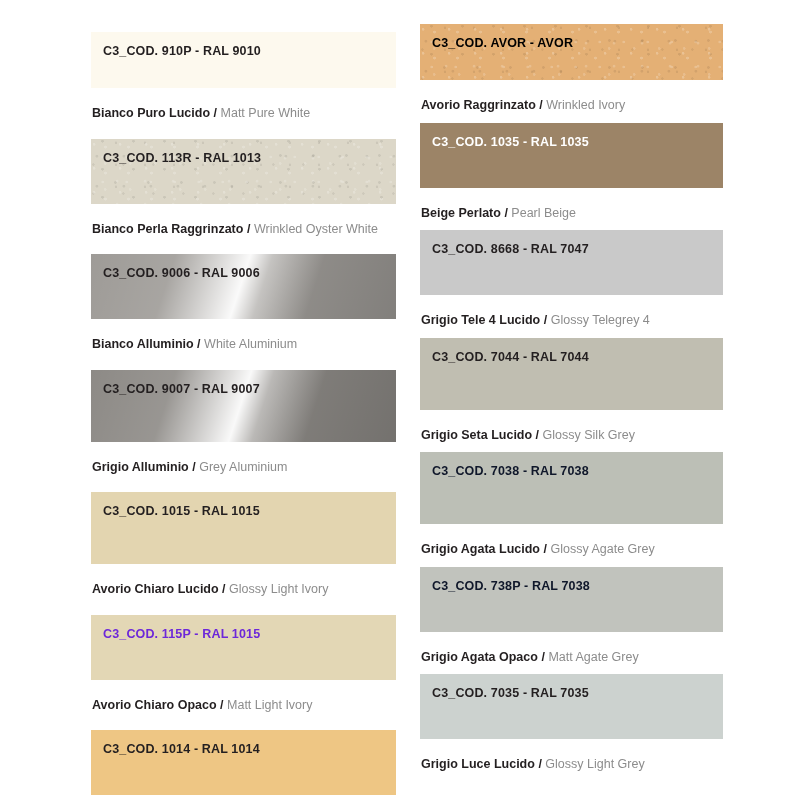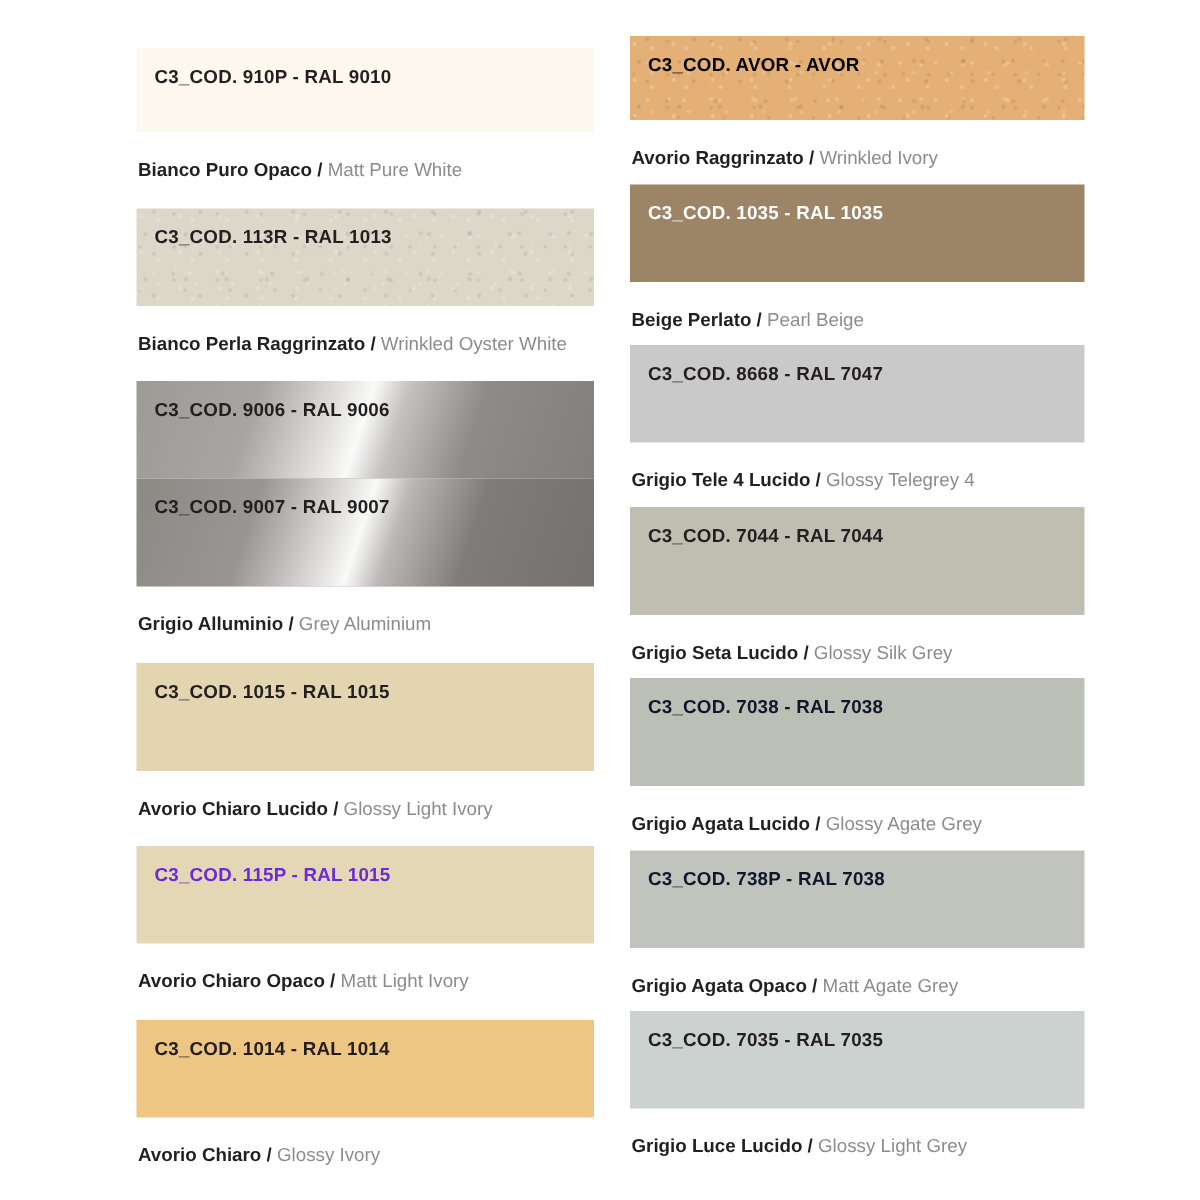--- a/index.html
+++ b/index.html
@@ -120,32 +120,33 @@
 </style>
 </head>
 <body>
 
 <div id="catalog">
     <div class="column left">
       <div class="swatch-row">
         <div class="swatch-chip h-small" style="background: rgb(253, 249, 238);">
           <div class="swatch-code" style="color: rgb(35, 31, 32);">C3_COD. 910P - RAL 9010</div>
         </div>
-        <div class="swatch-caption"><span class="caption-it">Bianco Puro Opaco</span> <span class="caption-sep">/</span> <span class="caption-en">Matt Pure White</span></div>
+        <div class="swatch-caption"><span class="caption-it">Bianco Puro Lucido</span> <span class="caption-sep">/</span> <span class="caption-en">Matt Pure White</span></div>
       </div>
       <div class="swatch-row">
         <div class="swatch-chip h-medium textured" style="background: rgb(220, 215, 200);">
           <div class="swatch-code" style="color: rgb(35, 31, 32);">C3_COD. 113R - RAL 1013</div>
         </div>
         <div class="swatch-caption"><span class="caption-it">Bianco Perla Raggrinzato</span> <span class="caption-sep">/</span> <span class="caption-en">Wrinkled Oyster White</span></div>
       </div>
       <div class="swatch-row">
         <div class="swatch-chip h-medium metallic" style="background: linear-gradient(108deg, rgba(255, 255, 255, 0) 0%, rgba(255, 255, 255, 0.1) 26%, rgba(255, 255, 255, 0.72) 43%, rgba(255, 255, 255, 0.95) 49%, rgba(255, 255, 255, 0.4) 56%, rgba(0, 0, 0, 0.1) 72%, rgba(0, 0, 0, 0.18) 100%), rgb(158, 155, 151);">
           <div class="swatch-code" style="color: rgb(35, 31, 32);">C3_COD. 9006 - RAL 9006</div>
         </div>
+        <div class="swatch-caption"><span class="caption-it">Bianco Alluminio</span> <span class="caption-sep">/</span> <span class="caption-en">White Aluminium</span></div>
       </div>
       <div class="swatch-row">
         <div class="swatch-chip h-large metallic" style="background: linear-gradient(108deg, rgba(255, 255, 255, 0) 0%, rgba(255, 255, 255, 0.1) 26%, rgba(255, 255, 255, 0.72) 43%, rgba(255, 255, 255, 0.95) 49%, rgba(255, 255, 255, 0.4) 56%, rgba(0, 0, 0, 0.1) 72%, rgba(0, 0, 0, 0.18) 100%), rgb(141, 138, 134);">
           <div class="swatch-code" style="color: rgb(35, 31, 32);">C3_COD. 9007 - RAL 9007</div>
         </div>
         <div class="swatch-caption"><span class="caption-it">Grigio Alluminio</span> <span class="caption-sep">/</span> <span class="caption-en">Grey Aluminium</span></div>
       </div>
       <div class="swatch-row">
         <div class="swatch-chip h-large" style="background: rgb(227, 213, 176); padding-left: 32px;">
           <div class="swatch-code" style="color: rgb(35, 31, 32);">C3_COD. 1015 - RAL 1015</div>

